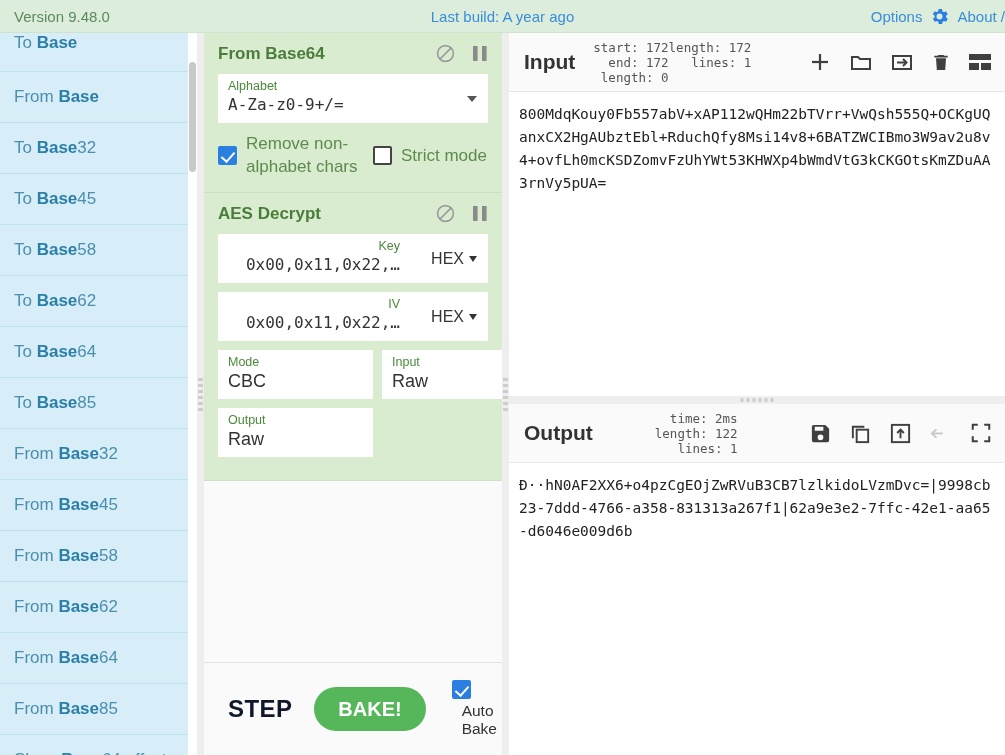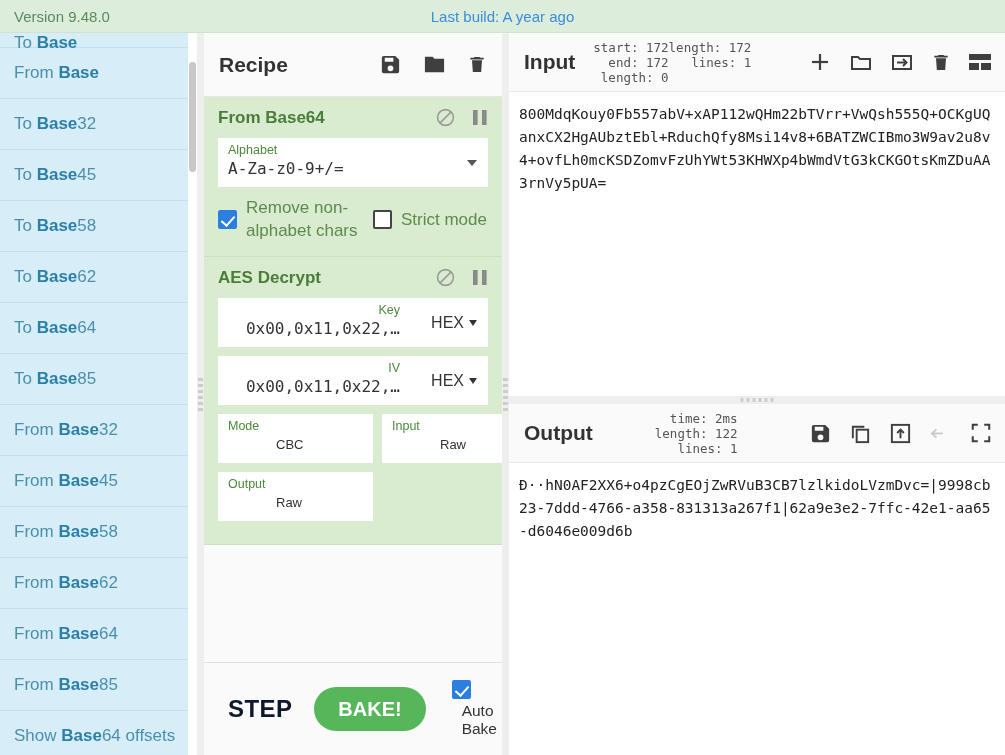--- a/index.html
+++ b/index.html
@@ -47,21 +47,21 @@
   .op-item {
     height: 51px;
     border-bottom: 1px solid #bfe2f1;
     display: flex; align-items: center;
     padding-left: 14px;
     font-size: 17px;
     color: #4b8fad;
     white-space: nowrap;
   }
   .op-item .hl { font-weight: bold; color: #2b7fa8; }
-  .op-item.first { height: 15px; align-items: flex-start; }
+  .op-item.first { height: 39px; align-items: flex-start; }
 
   #ops-scrollbar-track {
     position: absolute; left: 188px; top: 33px;
     width: 9px; height: 722px;
     background: #ffffff;
   }
   #ops-scrollbar-thumb {
     position: absolute; left: 189px; top: 62px;
     width: 7px; height: 110px;
     background: #c8c8c8; border-radius: 4px;
@@ -124,21 +124,21 @@
   .op-ic.pause { color: #8a8a8a; font-weight: bold; }
 
   .field {
     background: #fff;
     margin-bottom: 9px;
     padding: 5px 10px 7px 10px;
     position: relative;
   }
   .field .lbl { font-size: 12.5px; color: #4a8a3a; line-height: 15px; }
   .field .val { font-size: 16px; color: #333; font-family: "DejaVu Sans Mono", monospace; line-height: 22px; }
-  .field .val.plain { font-family: "Liberation Sans", sans-serif; font-size: 13px; margin-left: 48px; }
+  .field .val.plain { font-family: "Liberation Sans", sans-serif; font-size: 18px; }
   .field .caret {
     position: absolute; right: 11px; top: 50%; transform: translateY(-50%);
     width: 0; height: 0;
     border-left: 5px solid transparent; border-right: 5px solid transparent;
     border-top: 6px solid #555;
   }
   .field.with-unit { padding-right: 88px; text-align: right; }
   .unit {
     position: absolute; right: 0; top: 0; height: 100%;
     display: flex; align-items: center; gap: 5px;
@@ -245,20 +245,29 @@
     white-space: pre-wrap;
     overflow: hidden;
   }
 </style>
 </head>
 <body>
 
 <div id="banner">
   <span class="bver">Version 9.48.0</span>
   <span class="bbuild">Last build: A year ago</span>
+  <span class="bright">
+    <a href="#">Options</a>
+    <span id="gear-ico">
+      <svg width="21" height="21" viewBox="0 0 24 24" fill="#2a7fe0">
+        <path d="M19.4 13a7.9 7.9 0 0 0 0-2l2-1.6-2-3.4-2.4 1a7.7 7.7 0 0 0-1.7-1l-.4-2.6h-4l-.3 2.6c-.6.2-1.2.6-1.8 1l-2.4-1-2 3.4L6.5 11a7.9 7.9 0 0 0 0 2l-2 1.6 2 3.4 2.4-1c.6.4 1.1.8 1.8 1l.3 2.6h4l.4-2.6c.6-.2 1.2-.6 1.7-1l2.4 1 2-3.4-2-1.6zM12 15.4A3.4 3.4 0 1 1 12 8.6a3.4 3.4 0 0 1 0 6.8z"></path>
+      </svg>
+    </span>
+    <a href="#">About /</a>
+  </span>
 </div>
 
 <div id="ops">
     <div class="op-item first">
       <span>To <span class="hl">Base</span></span>
     </div>
     <div class="op-item">
       <span>From <span class="hl">Base</span></span>
     </div>
     <div class="op-item">
@@ -310,40 +319,20 @@
       <i></i>
       <i></i>
       <i></i>
       <i></i>
       <i></i>
   </span>
 </div>
 
 <div id="recipe">
 
-  <div class="panel-head">
-    <span class="panel-title">Recipe</span>
-    <span class="head-icons">
-      <span class="hicon">
-        <svg width="23" height="23" viewBox="0 0 24 24" fill="#3f3f3f">
-          <path d="M19 3H5a2 2 0 0 0-2 2v14a2 2 0 0 0 2 2h14a2 2 0 0 0 2-2V7l-4-4zm-7 16a3 3 0 1 1 0-6 3 3 0 0 1 0 6zm3-10H6V5h9v4z"></path>
-        </svg>
-      </span>
-      <span class="hicon">
-        <svg width="25" height="23" viewBox="0 0 24 24" fill="#3f3f3f">
-          <path d="M10 4H2v16h20V6H12l-2-2z"></path>
-        </svg>
-      </span>
-      <span class="hicon">
-        <svg width="20" height="23" viewBox="0 0 24 24" fill="#3f3f3f">
-          <path d="M9 3h6l1 1h4v2H4V4h4l1-1zM6 7h12l-1 14H7L6 7z"></path>
-        </svg>
-      </span>
-    </span>
-  </div>
 
   <div id="rec-list">
 
     <div class="operation">
       <div class="op-head">
         <span class="op-title">From Base64</span>
         <span class="op-head-icons">
           <span class="op-ic">
             <svg width="21" height="21" viewBox="0 0 24 24" fill="none" stroke="#9b9b9b" stroke-width="1.8">
               <circle cx="12" cy="12" r="9"></circle>

